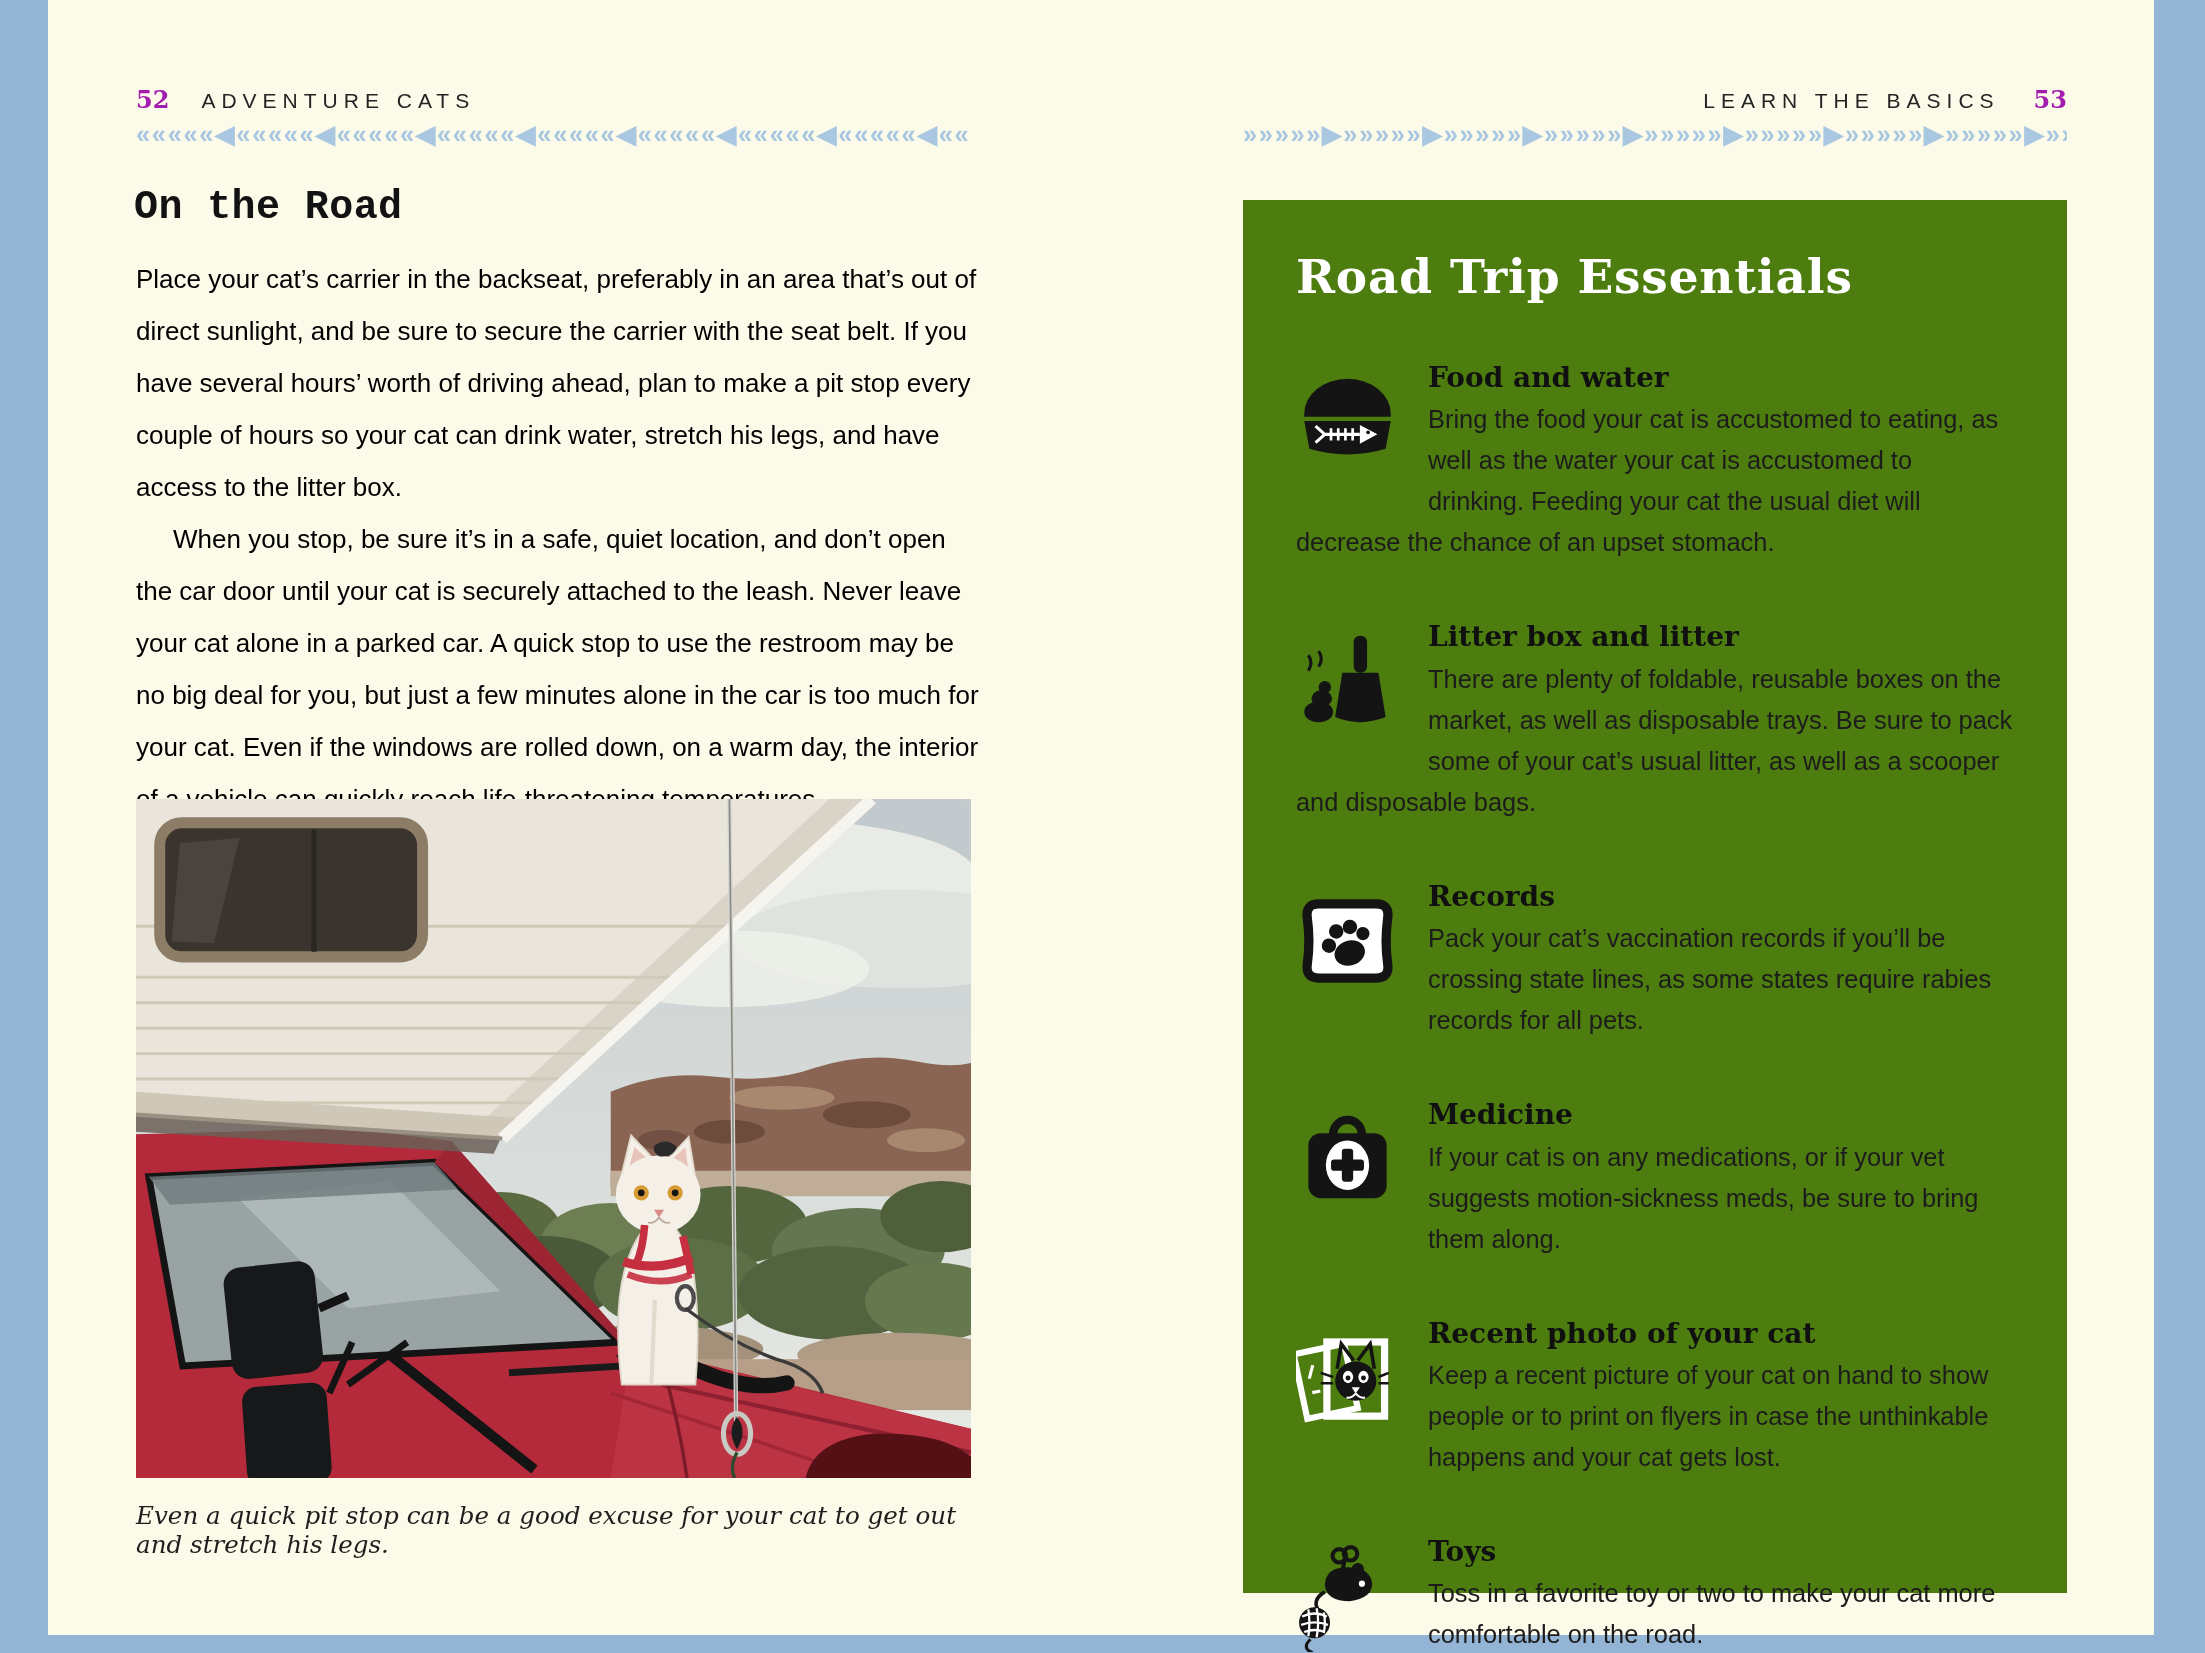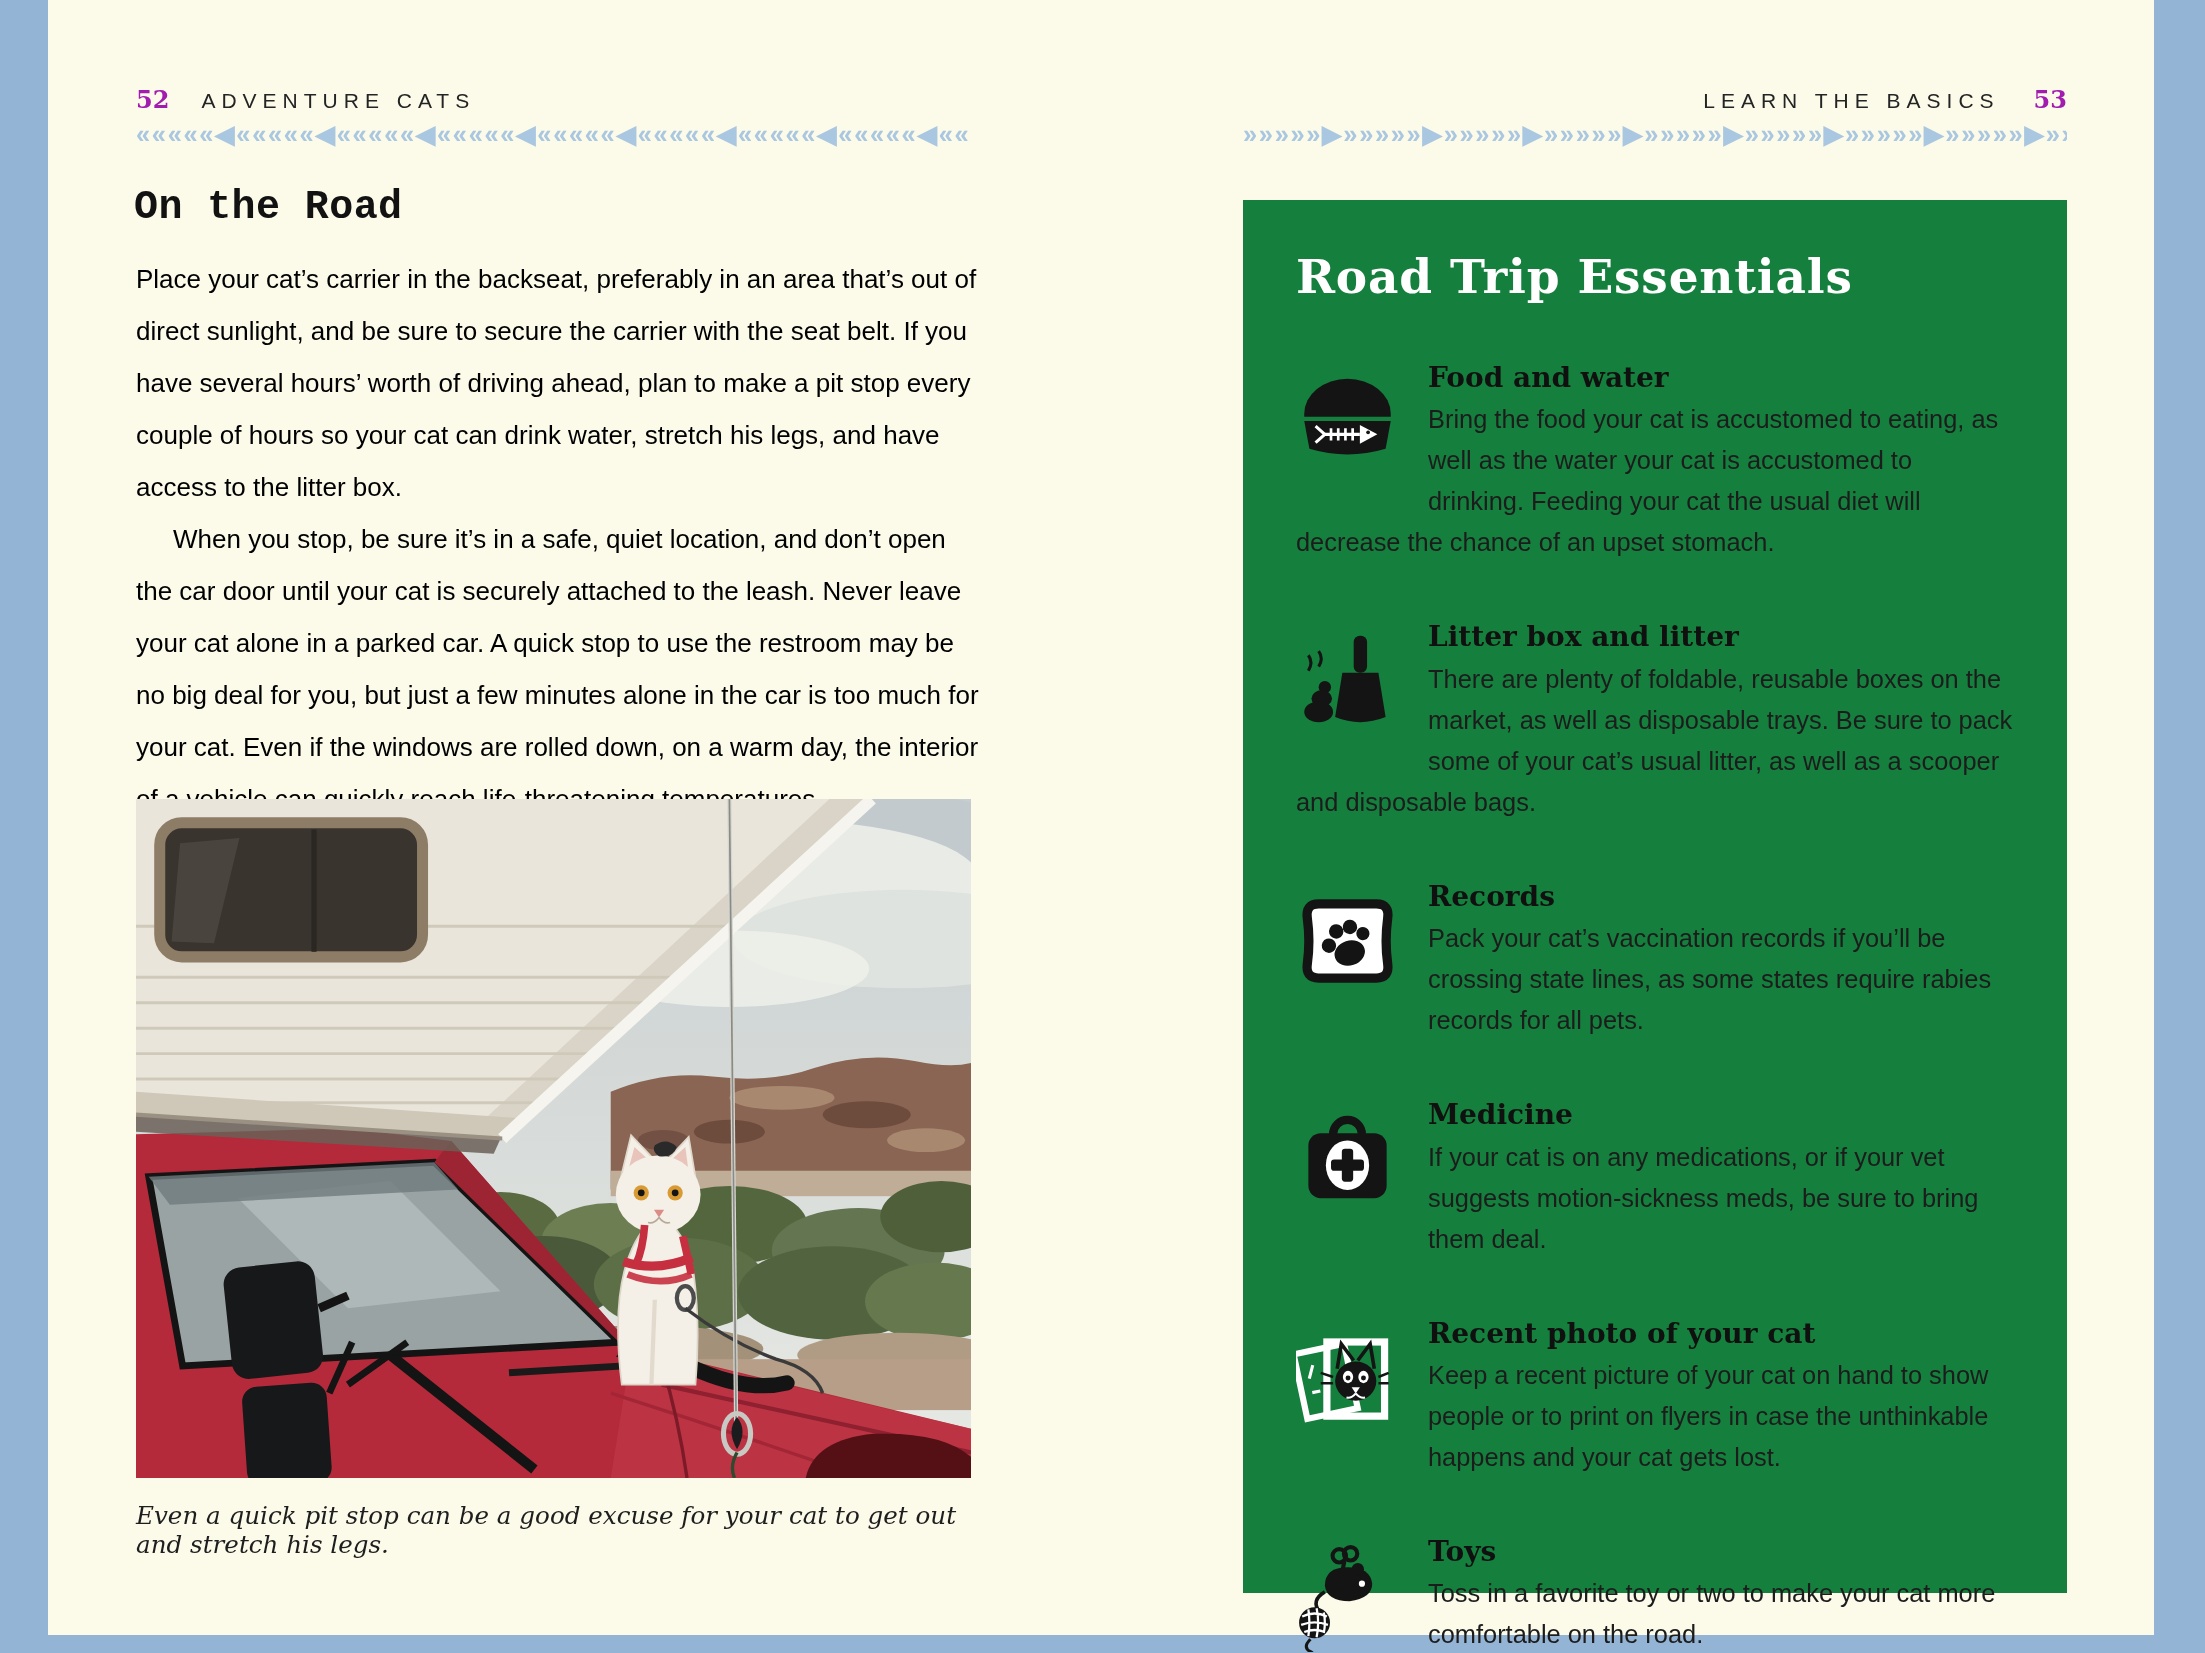--- a/index.html
+++ b/index.html
@@ -33,21 +33,21 @@
   .photo svg { display:block; width:100%; height:100%; }
 
   .caption { position:absolute; left:136px; top:1501px; width:857px;
              font-family:"DejaVu Serif", serif; font-style:italic; font-size:24.6px; color:#1e1e1e; }
 
   
   .header-right { position:absolute; left:1243px; top:85px; width:824px;
                   display:flex; justify-content:flex-end; align-items:baseline; gap:34px; }
 
   .panel { position:absolute; left:1243px; top:200px; width:824px; height:1393px;
-           background:#15803d; padding:49px 53px 0 53px; }
+           background:#4d7c0f; padding:49px 53px 0 53px; }
   .panel-title { font-family:"DejaVu Serif", serif; font-weight:700; font-size:47px;
                  letter-spacing:0.8px; color:#ffffff; }
 
   .item { margin-top:55px; font-size:25.4px; line-height:41px; color:#1c1c1c; }
   .item::after { content:""; display:block; clear:both; }
   .item-icon { float:left; width:103px; height:112px; margin:6.8px 29px 5.1px 0; }
   .item-icon svg { width:100%; height:100%; display:block; }
   .item-title { font-family:"DejaVu Serif", serif; font-weight:700; font-size:28px;
                 line-height:37px; color:#101010; margin-bottom:3.4px; }
 </style>
@@ -242,21 +242,21 @@
     <span class="item-icon">
       <svg viewBox="0 0 100 100">
         <path d="M36,26 a14,14 0 0 1 28,0" fill="none" stroke="#141414" stroke-width="8" stroke-linecap="round"></path>
         <rect x="12" y="25" width="76" height="63" rx="12" fill="#141414"></rect>
         <ellipse cx="50" cy="56" rx="21" ry="24" fill="#fff"></ellipse>
         <rect x="44.5" y="40" width="11" height="32" rx="3" fill="#141414"></rect>
         <rect x="34" y="50.5" width="32" height="11" rx="3" fill="#141414"></rect>
       </svg>
     </span>
     <div class="item-title">Medicine</div>
-    <div class="item-text">If your cat is on any medications, or if your vet suggests motion-sickness meds, be sure to bring them deal.</div>
+    <div class="item-text">If your cat is on any medications, or if your vet suggests motion-sickness meds, be sure to bring them along.</div>
   </div>
 
   <div class="item">
     <span class="item-icon">
       <svg viewBox="0 0 100 100">
         <g transform="rotate(-12 30 55)">
           <rect x="4" y="22" width="50" height="64" fill="none" stroke="#fff" stroke-width="6"></rect>
           <path d="M14,48 l6,-12 M14,62 l8,0" stroke="#fff" stroke-width="3"></path>
         </g>
         <rect x="30" y="16" width="56" height="72" fill="none" stroke="#fff" stroke-width="7"></rect>

